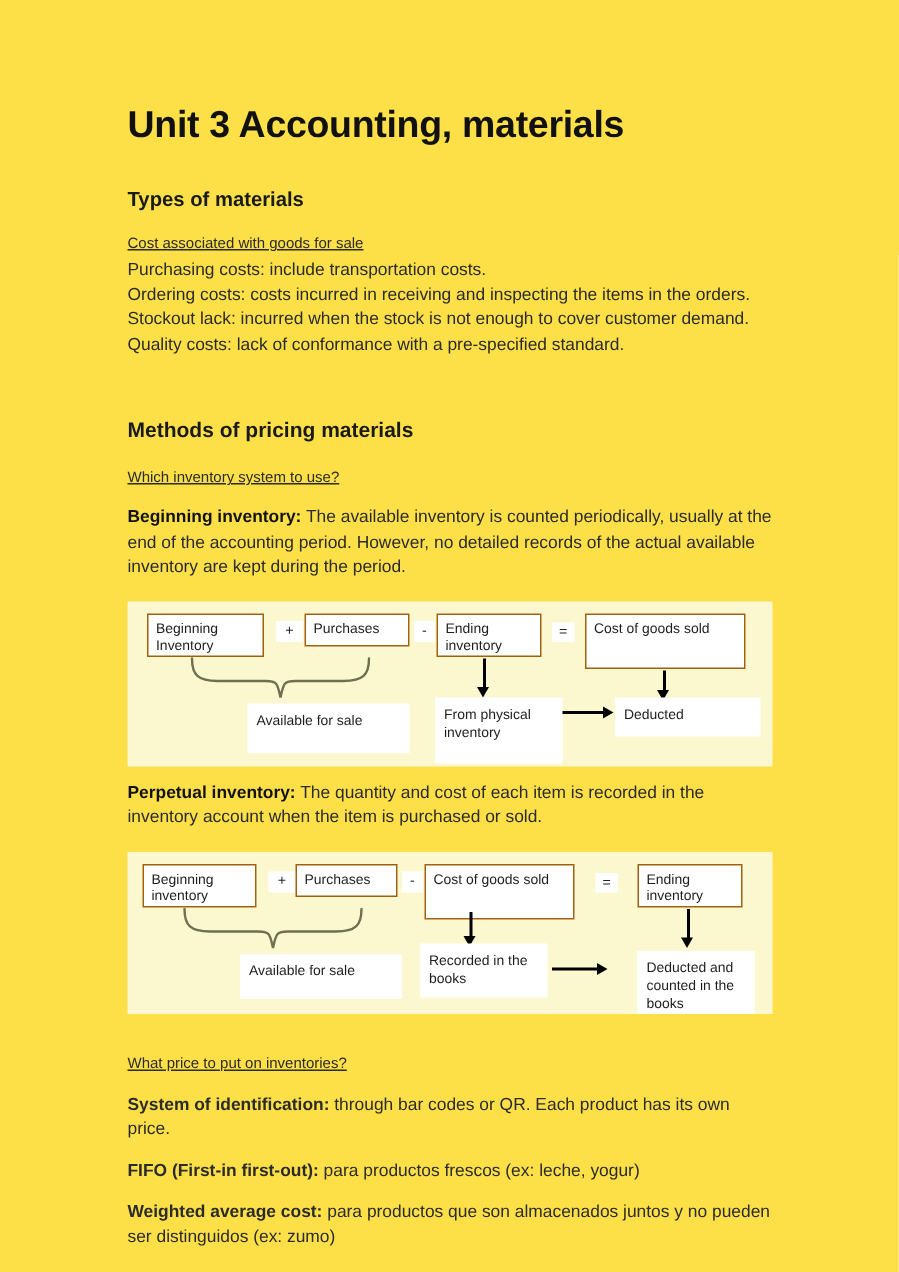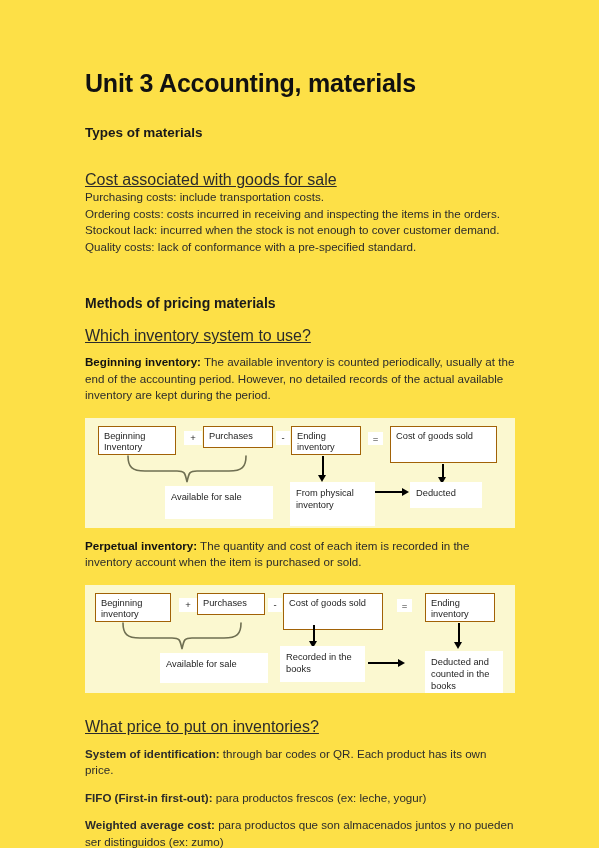--- a/index.html
+++ b/index.html
@@ -34,29 +34,29 @@
     line-height: 30px;
     font-weight: bold;
     letter-spacing: -0.2px;
     margin: 0 0 26px 0;
     color: #111111;
   }
   h2.section-head {
     font-size: 13.5px;
     line-height: 17px;
     font-weight: bold;
-    margin: 0 0 31px 0;
+    margin: 0 0 14px 0;
     color: #1a1a1a;
   }
   h2.section-head.second {
     font-size: 14px;
     margin: 40px 0 16px 0;
   }
   .u-line {
-    font-size: 16px;
+    font-size: 10px;
     line-height: 16px;
     text-decoration: underline;
     margin: 0 0 1px 0;
     color: #2b2b2b;
   }
   p.body-line {
     font-size: 11.6px;
     line-height: 16.5px;
     margin: 0;
     color: #2b2b2b;
@@ -189,21 +189,21 @@
       <div class="vhead" style="left:233px; top:57px;"></div>
 
       <div class="plain" style="left:205px; top:64px; width:85px; height:44px;">From physical inventory</div>
 
       <div class="vline" style="left:357px; top:46px; width:2px; height:15px;"></div>
       <div class="vhead" style="left:353px; top:59px;"></div>
 
       <div class="hline" style="left:290px; top:73px; width:29px; height:2px;"></div>
       <div class="hhead" style="left:317px; top:70px;"></div>
 
-      <div class="plain" style="left:325px; top:64px; width:72px; height:26px;">Deducted</div>
+      <div class="plain" style="left:325px; top:64px; width:97px; height:26px;">Deducted</div>
     </div>
 
     <p class="para"><b>Perpetual inventory:</b><span> The quantity and cost of each item is recorded in the inventory account when the item is purchased or sold.</span></p>
 
     <div class="diagram d2">
 
       <div class="box" style="left:10px; top:8px; width:76px; height:29px;">Beginning inventory</div>
 
       <div class="op" style="left:94px; top:13px; width:18px; height:14px;">+</div>
 

